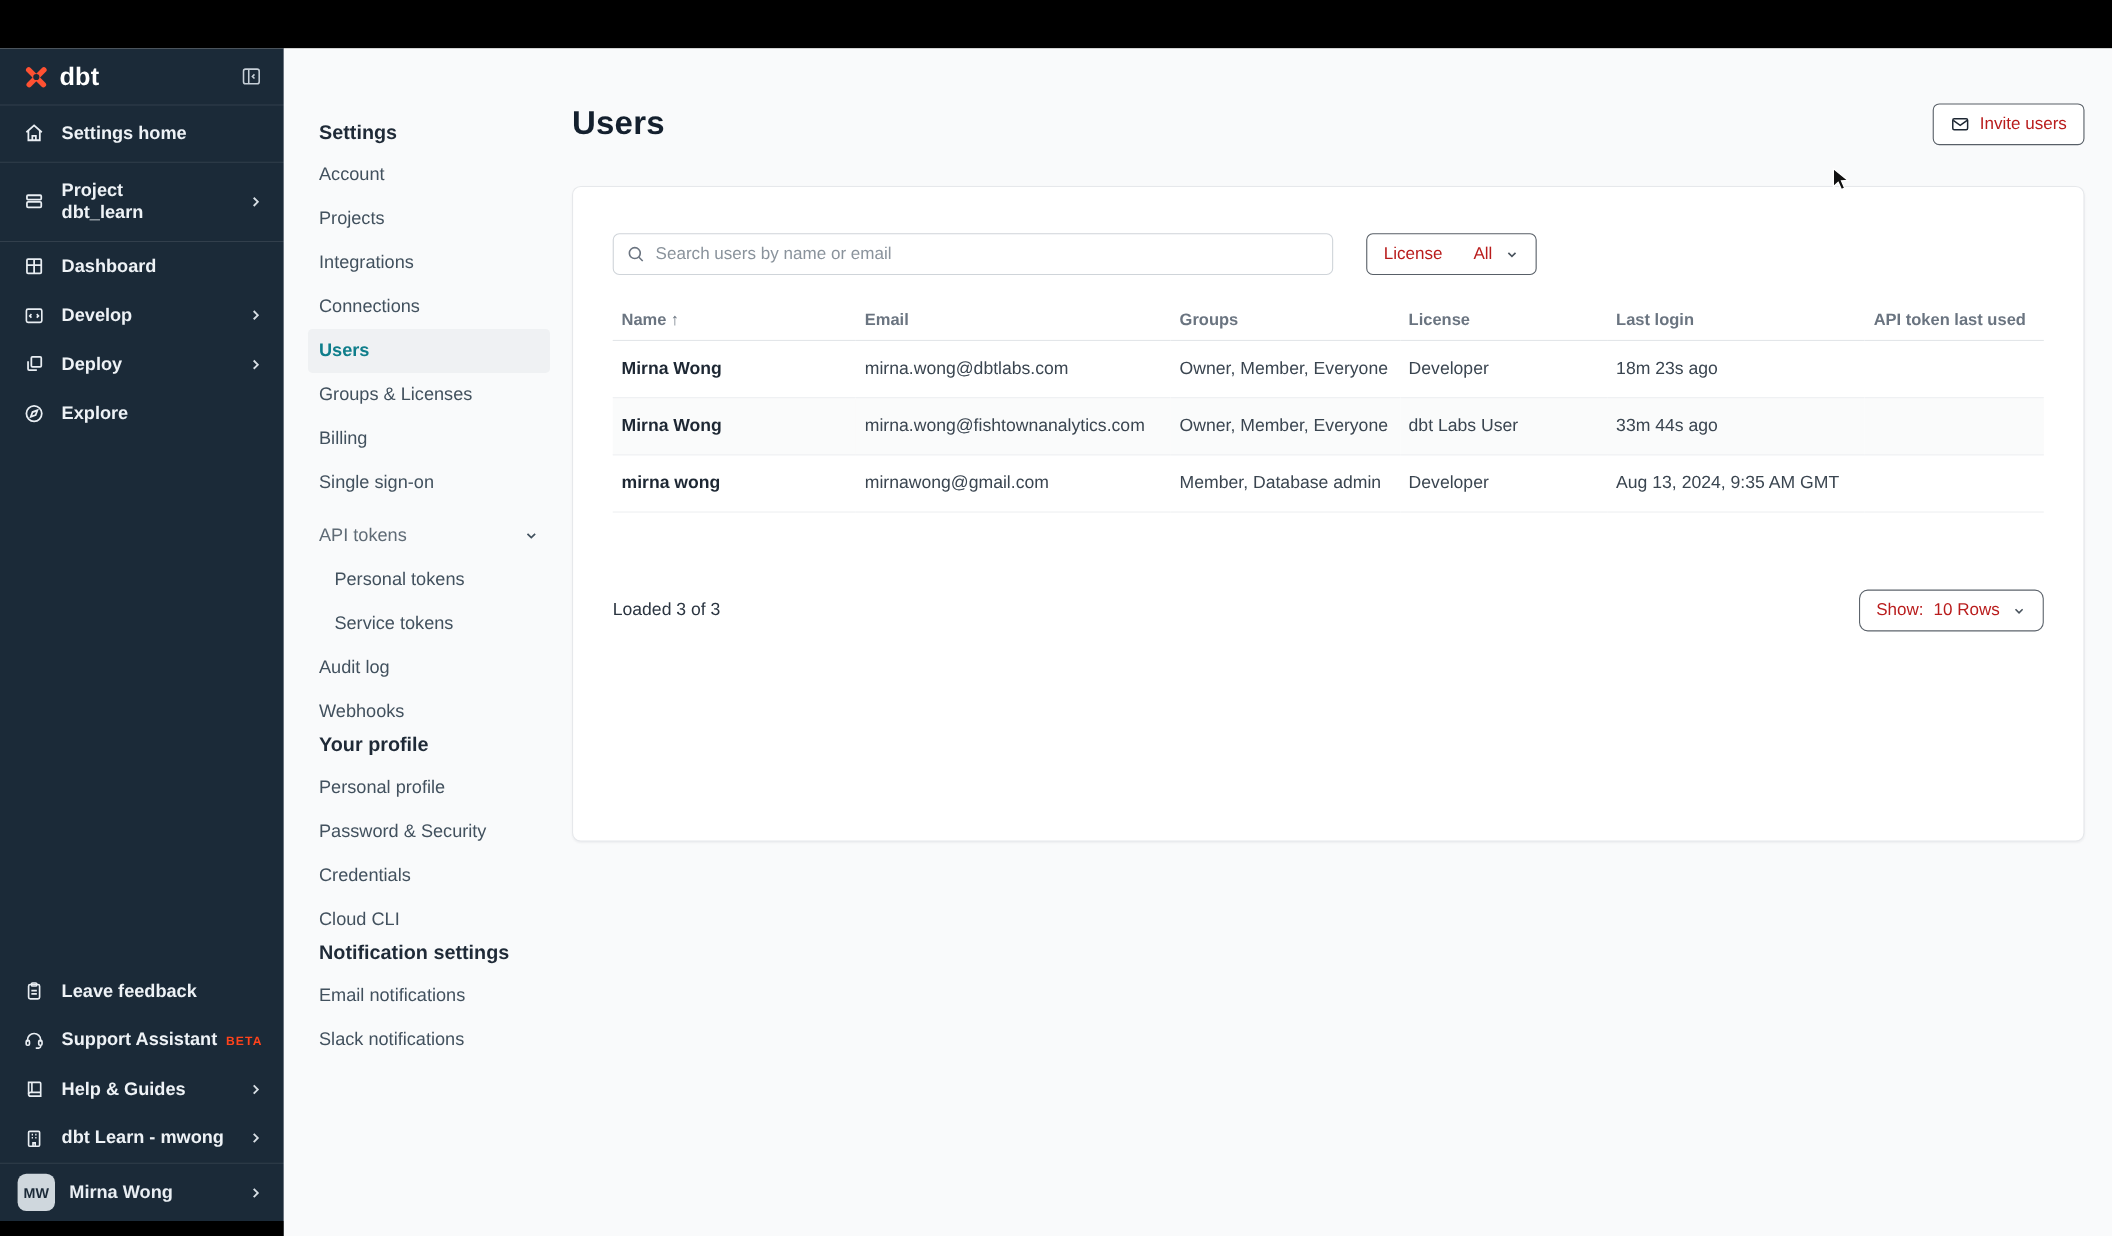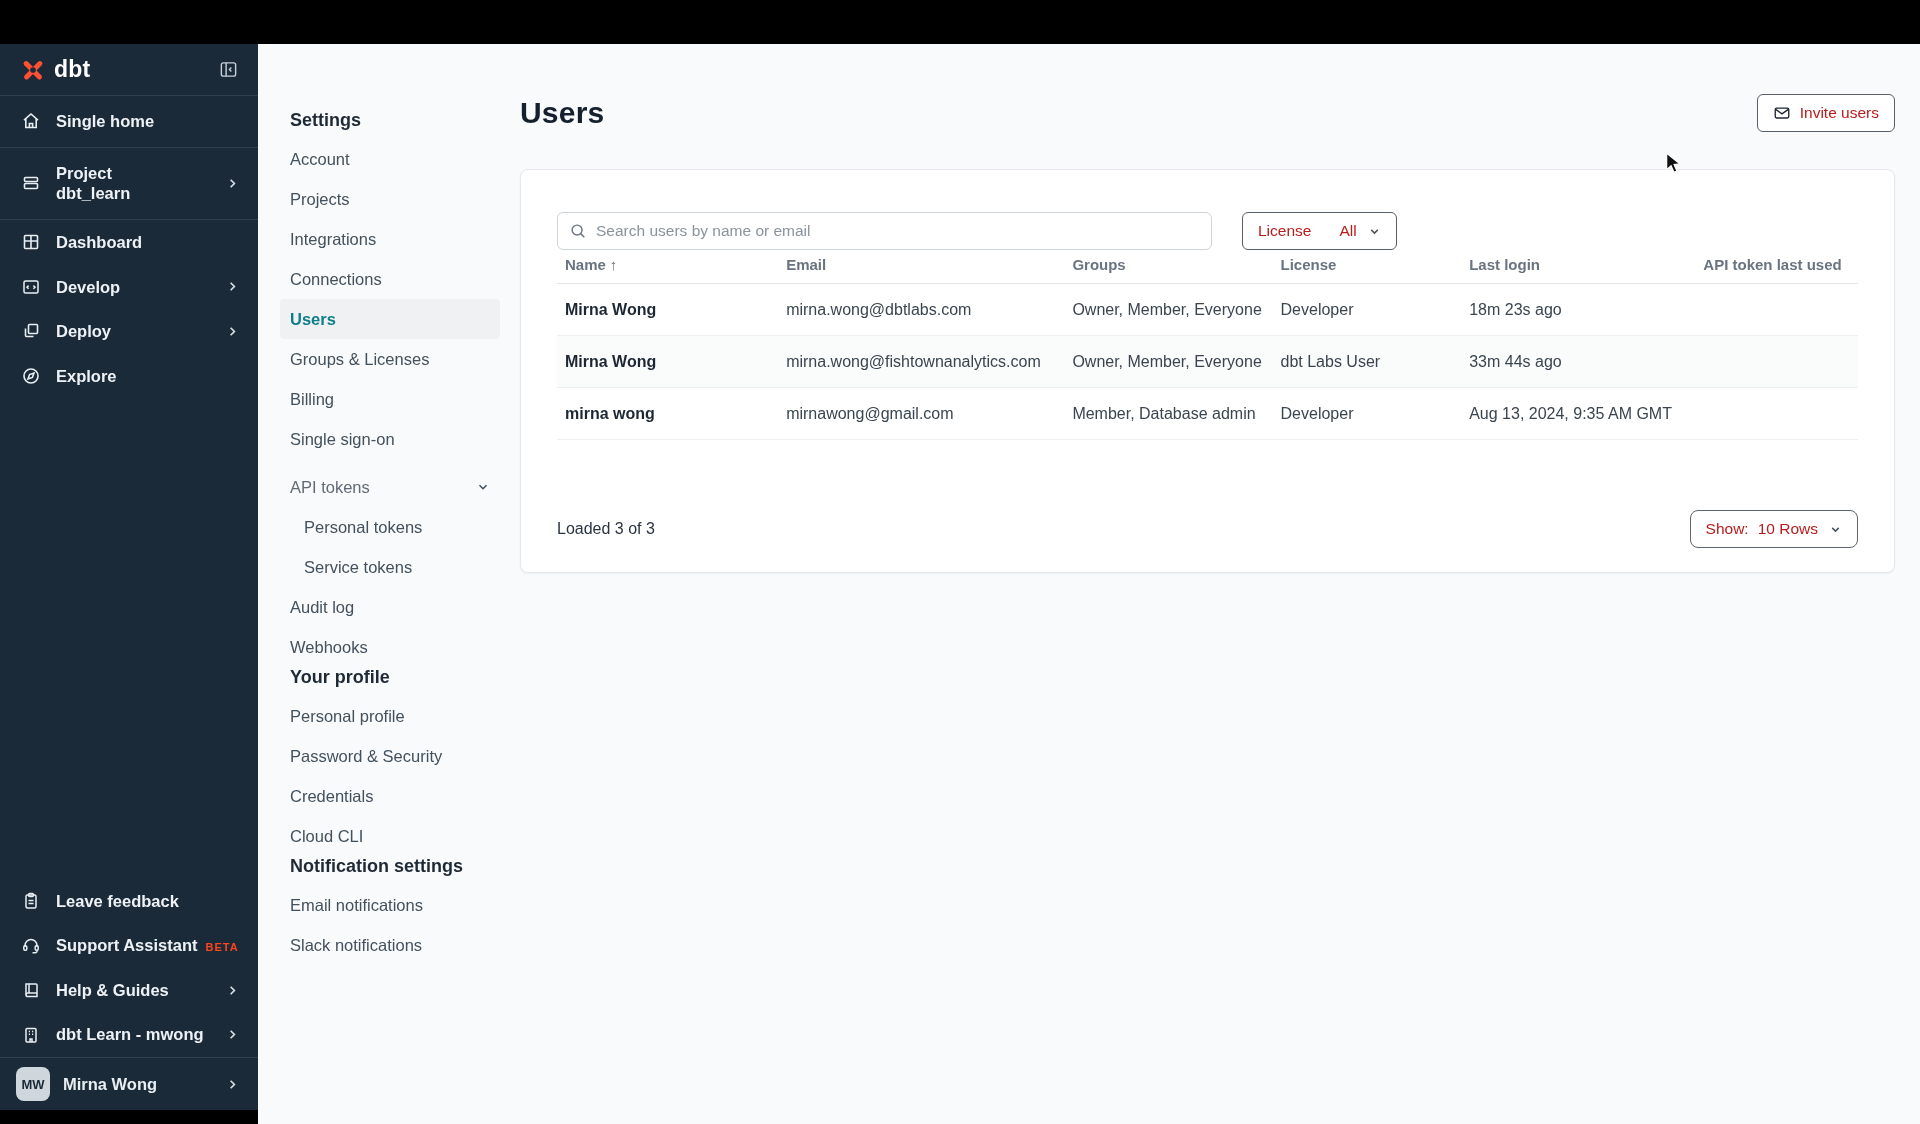--- a/index.html
+++ b/index.html
@@ -44,31 +44,31 @@
   .snav-section { }
   .snav-chev { color:#42515e; display:flex; }
 
   
   .main { flex:1; padding:0 25px 0 0; }
   .main-header { margin-top:48px; display:flex; align-items:center; justify-content:space-between; height:42px; }
   .page-title { font-size:30px; font-weight:700; color:#14202e; letter-spacing:.2px; }
   .btn { display:inline-flex; align-items:center; gap:9px; background:#fff; border:1px solid #585f67; border-radius:6px; height:38px; padding:0 15px; font-size:15.5px; color:#b91c1c; cursor:pointer; font-family:inherit; }
   .btn svg { flex-shrink:0; }
 
-  .card { margin-top:35px; background:#fff; border:1px solid #e6e8eb; border-radius:8px; height:404px; padding:42px 36px 4px 36px; box-shadow:0 1px 2px rgba(16,24,40,.05); }
+  .card { margin-top:35px; background:#fff; border:1px solid #e6e8eb; border-radius:8px; height:596px; padding:42px 36px 4px 36px; box-shadow:0 1px 2px rgba(16,24,40,.05); }
   .toolbar { display:flex; align-items:center; }
   .search-wrap { position:relative; width:655px; }
   .search-input { width:100%; height:38px; border:1px solid #cfd4d9; border-radius:6px; padding:0 12px 0 38px; font-size:15.5px; color:#1d2733; font-family:inherit; background:#fff; outline:none; }
   .search-input::placeholder { color:#8a939c; }
   .search-icon { position:absolute; left:12px; top:10px; color:#6b7480; }
   .license-btn { margin-left:30px; border-radius:6px; }
   .license-btn .lb-val { margin-left:19px; }
   .chev-down { color:#4a545e; display:flex; margin-left:2px; }
 
-  table { width:100%; border-collapse:collapse; }
+  table { width:100%; border-collapse:collapse; margin-top:26px; }
   th { text-align:left; font-size:15px; font-weight:700; color:#6a7480; padding:6px 8px 10px 8px; border-bottom:1px solid #e3e6e9; white-space:nowrap; }
   th .sort-arrow { font-weight:400; color:#6a7480; margin-left:4px; }
   td { font-size:16px; color:#3a4550; padding:0 8px; height:52px; border-bottom:1px solid #eef0f2; white-space:nowrap; }
   tr.even td { background:#fafbfb; }
   td.name { font-weight:700; color:#1d2733; }
   .col-name{width:17%;} .col-email{width:22%;} .col-groups{width:16%;} .col-license{width:14.5%;} .col-login{width:18%;} .col-api{width:12.5%;}
 
   .card-footer { display:flex; align-items:center; justify-content:space-between; margin-top:70px; }
   .loaded-text { font-size:16px; color:#2a3440; }
   .show-btn { border-radius:8px; border-color:#5d646c; }
@@ -104,21 +104,21 @@
     </div>
 
     <div class="sb-item bordered">
       <span class="sb-icon">
         <svg width="20" height="20" viewBox="0 0 20 20" fill="none" stroke="currentColor" stroke-width="1.6">
           <path d="M3 9.2 10 3l7 6.2"></path>
             <path d="M4.8 8v8.5h10.4V8"></path>
             <path d="M8.4 16.5v-4h3.2v4"></path>
         </svg>
       </span>
-      <span class="sb-label">Single home</span>
+      <span class="sb-label">Settings home</span>
     </div>
 
     <div class="sb-item bordered">
       <span class="sb-icon">
         <svg width="20" height="20" viewBox="0 0 20 20" fill="none" stroke="currentColor" stroke-width="1.6">
           <rect x="3.5" y="4.5" width="13" height="4" rx="1"></rect>
             <rect x="3.5" y="10.5" width="13" height="5" rx="1"></rect>
         </svg>
       </span>
       <span class="sb-label">

